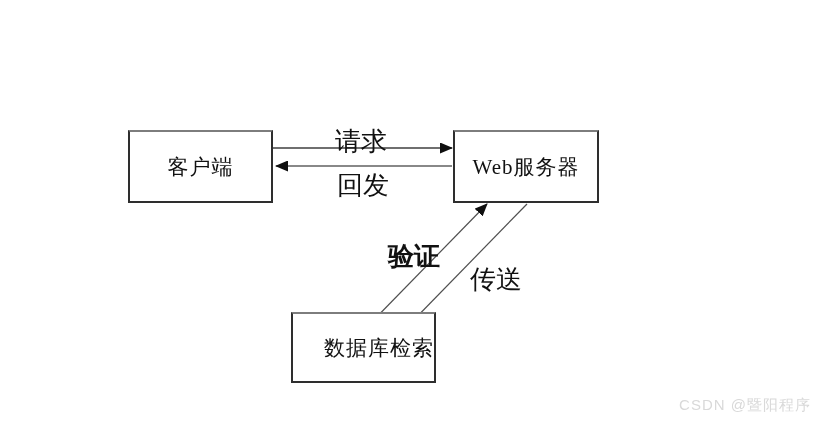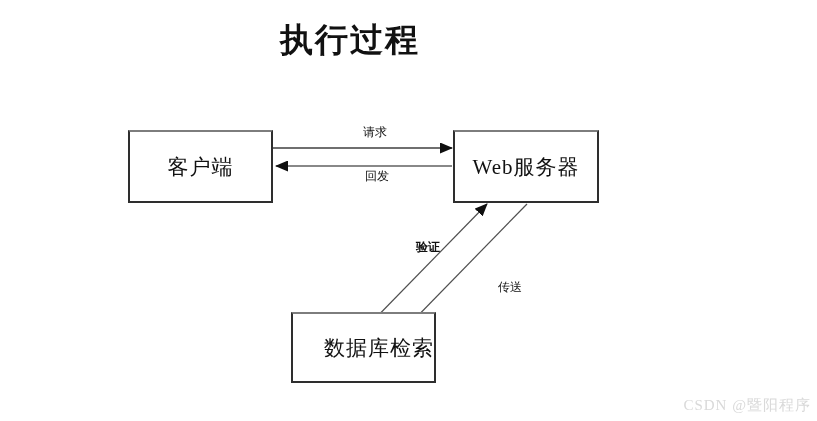--- a/index.html
+++ b/index.html
@@ -33,48 +33,46 @@
     background:var(--bg);
     display:flex;align-items:center;justify-content:center;
     font-size:21px;color:var(--text);
     letter-spacing:1px;
   }
   .node.client{left:128px;top:130px;width:145px;height:73px;}
   .node.webserver{left:453px;top:130px;width:146px;height:73px;}
   .node.database{left:291px;top:312px;width:145px;height:71px;justify-content:flex-end;}
   .edge-label{
     position:absolute;
-    font-size:12px;color:var(--text);
+    font-size:26px;color:var(--text);
     white-space:nowrap;
-    margin-left:28px;
   }
   .lbl-request{left:335px;top:124px;}
   .lbl-postback{left:337px;top:168px;font-family:Liberation Mono, monospace;}
   .lbl-verify{left:388px;top:239px;font-weight:bold;}
-  .lbl-transfer{left:470px;top:279px;}
+  .lbl-transfer{left:470px;top:262px;}
   .connector-layer{
     position:absolute;left:0;top:0;width:817px;height:421px;
     pointer-events:none;
   }
   .edge-line{stroke:var(--thinline);stroke-width:1.2;fill:none;}
   .edge-line.request{stroke:var(--line);stroke-width:2.2;}
   .edge-line.postback{stroke:#616161;stroke-width:1.6;}
   .watermark{
     position:absolute;right:6px;bottom:6px;
-    font-family:Liberation Serif, serif;
+    font-family:Liberation Sans, sans-serif;
     font-size:15px;color:var(--watermark);
     letter-spacing:1px;
   }
 </style>
 </head>
 <body>
 
 <div class="canvas">
 
-  <div class="title">执行过程</div>
 
   <svg class="connector-layer" viewBox="0 0 817 421" xmlns="http://www.w3.org/2000/svg">
     <defs>
       <marker id="arrow" markerUnits="userSpaceOnUse" markerWidth="13" markerHeight="11" refX="12" refY="5.5" orient="auto">
         <path d="M0,0 L13,5.5 L0,11 z" fill="var(--arrowhead)"></path>
       </marker>
     </defs>
     <g>
       <line class="edge-line request" x1="273" y1="148" x2="452" y2="148" marker-end="url(#arrow)"></line>
     </g>

